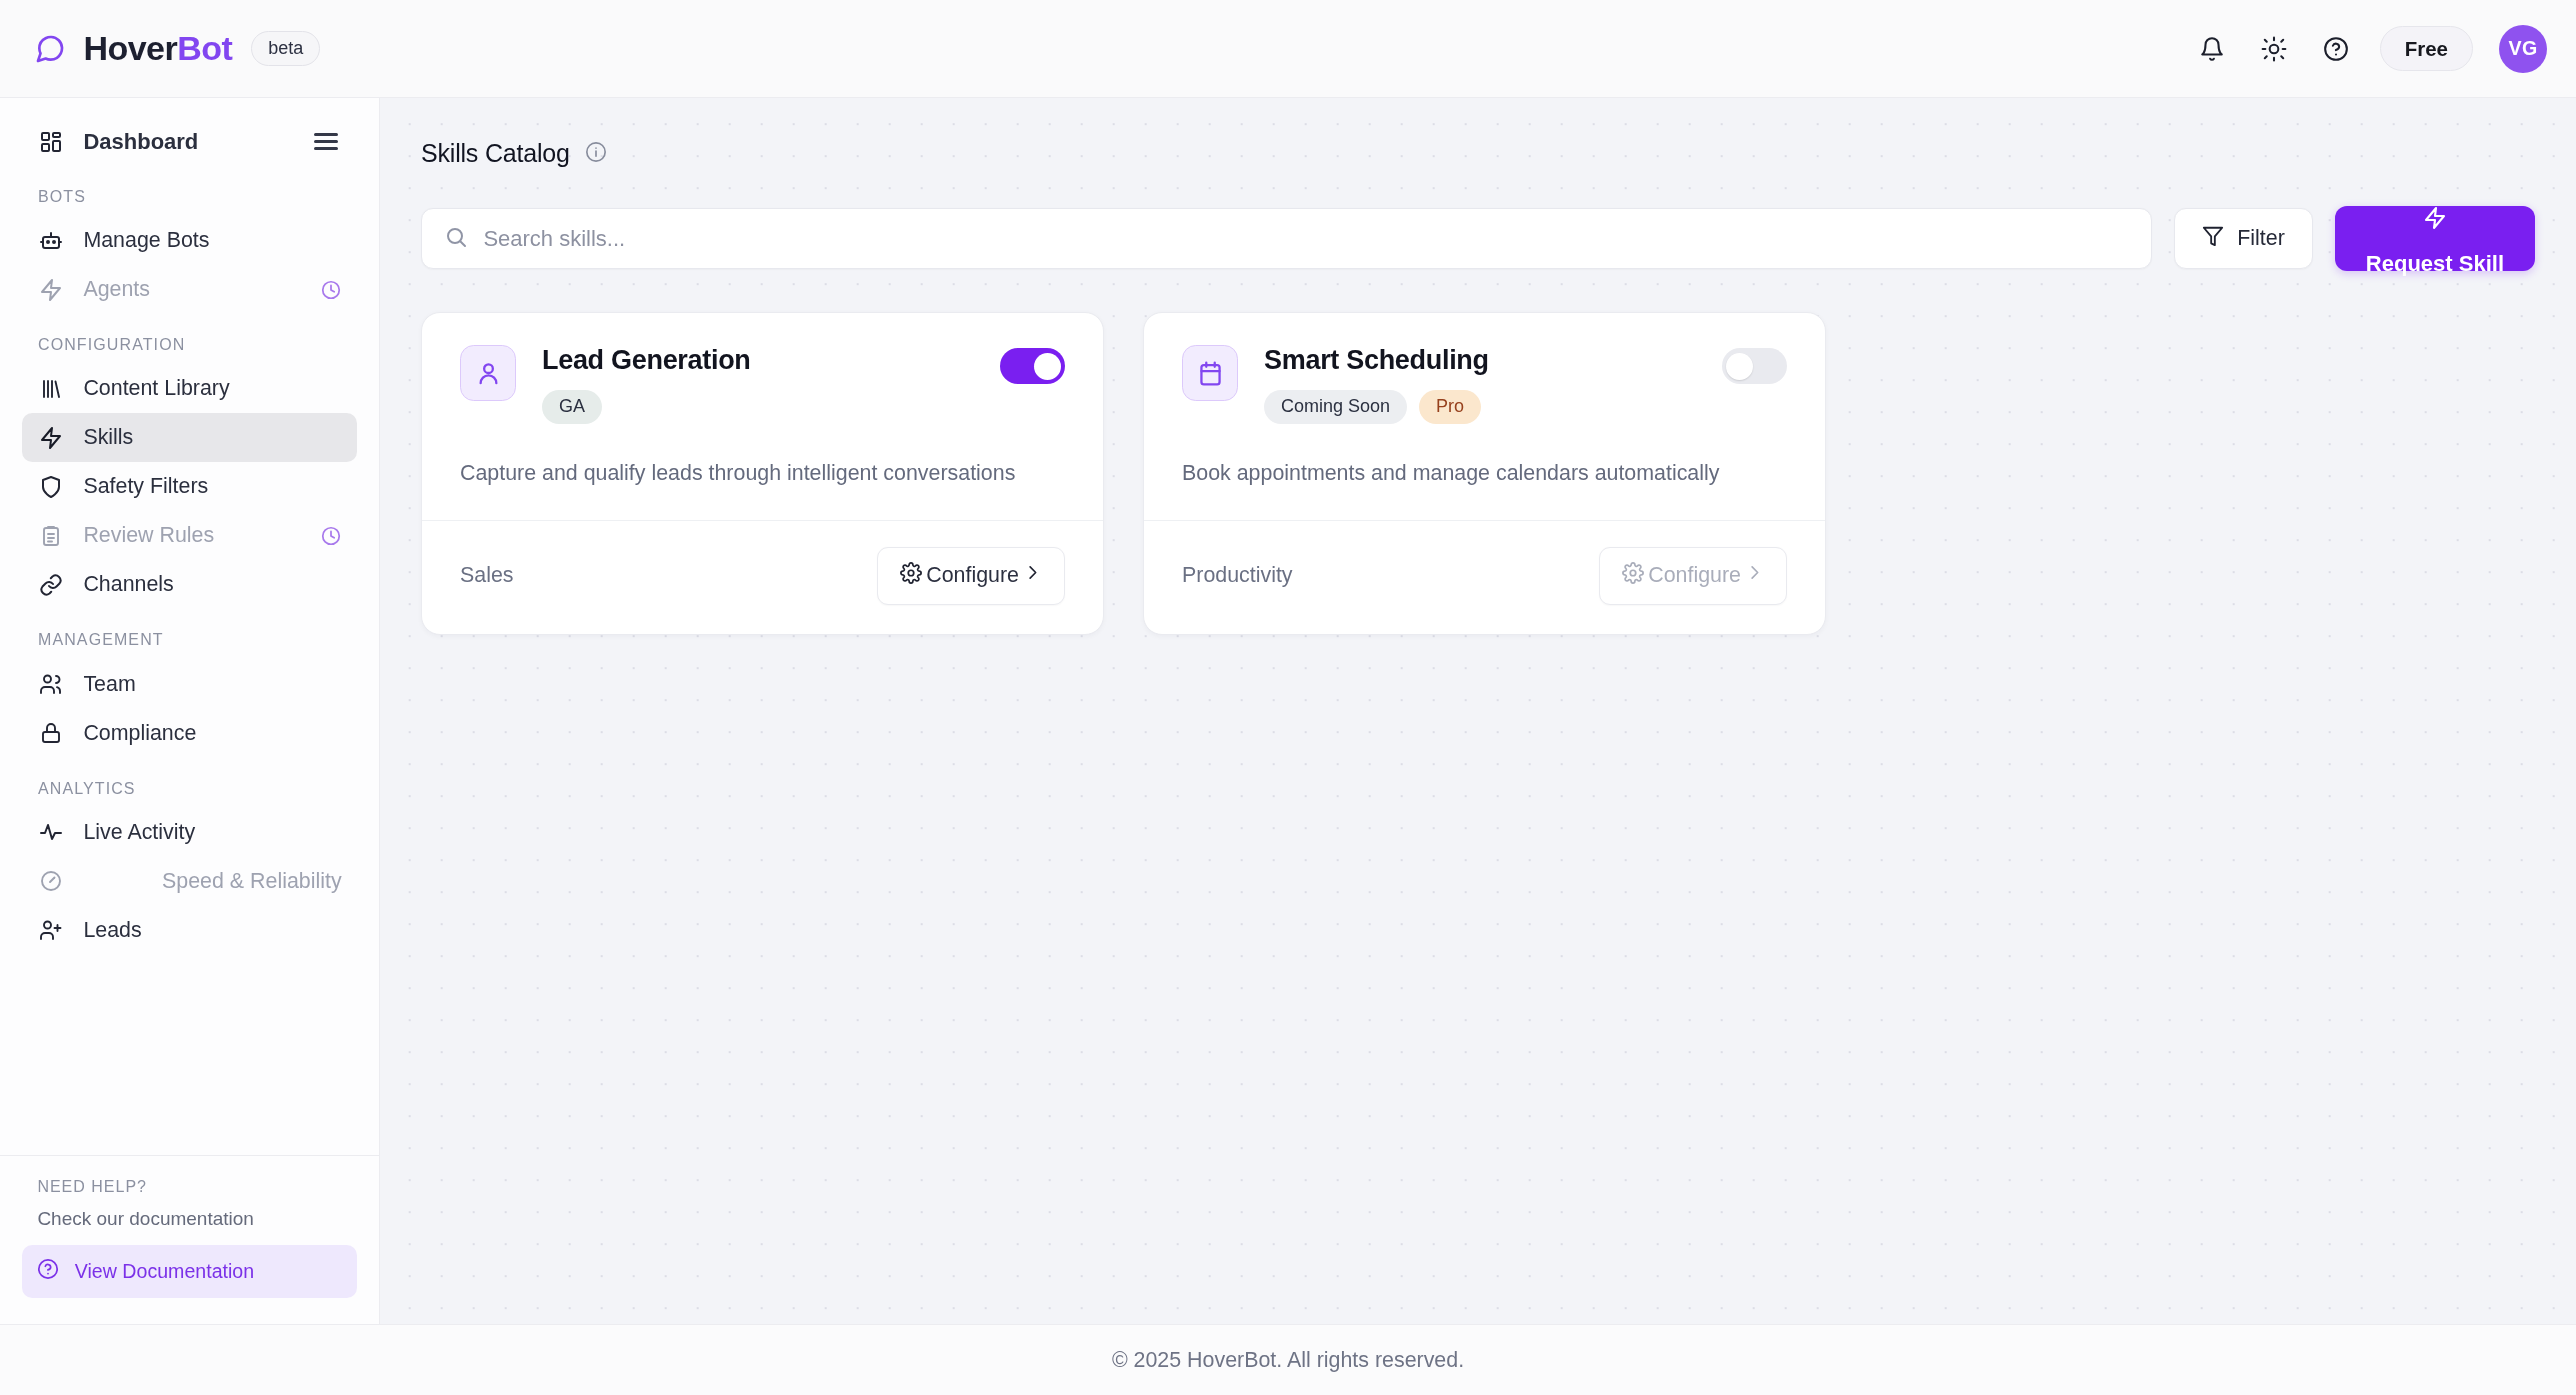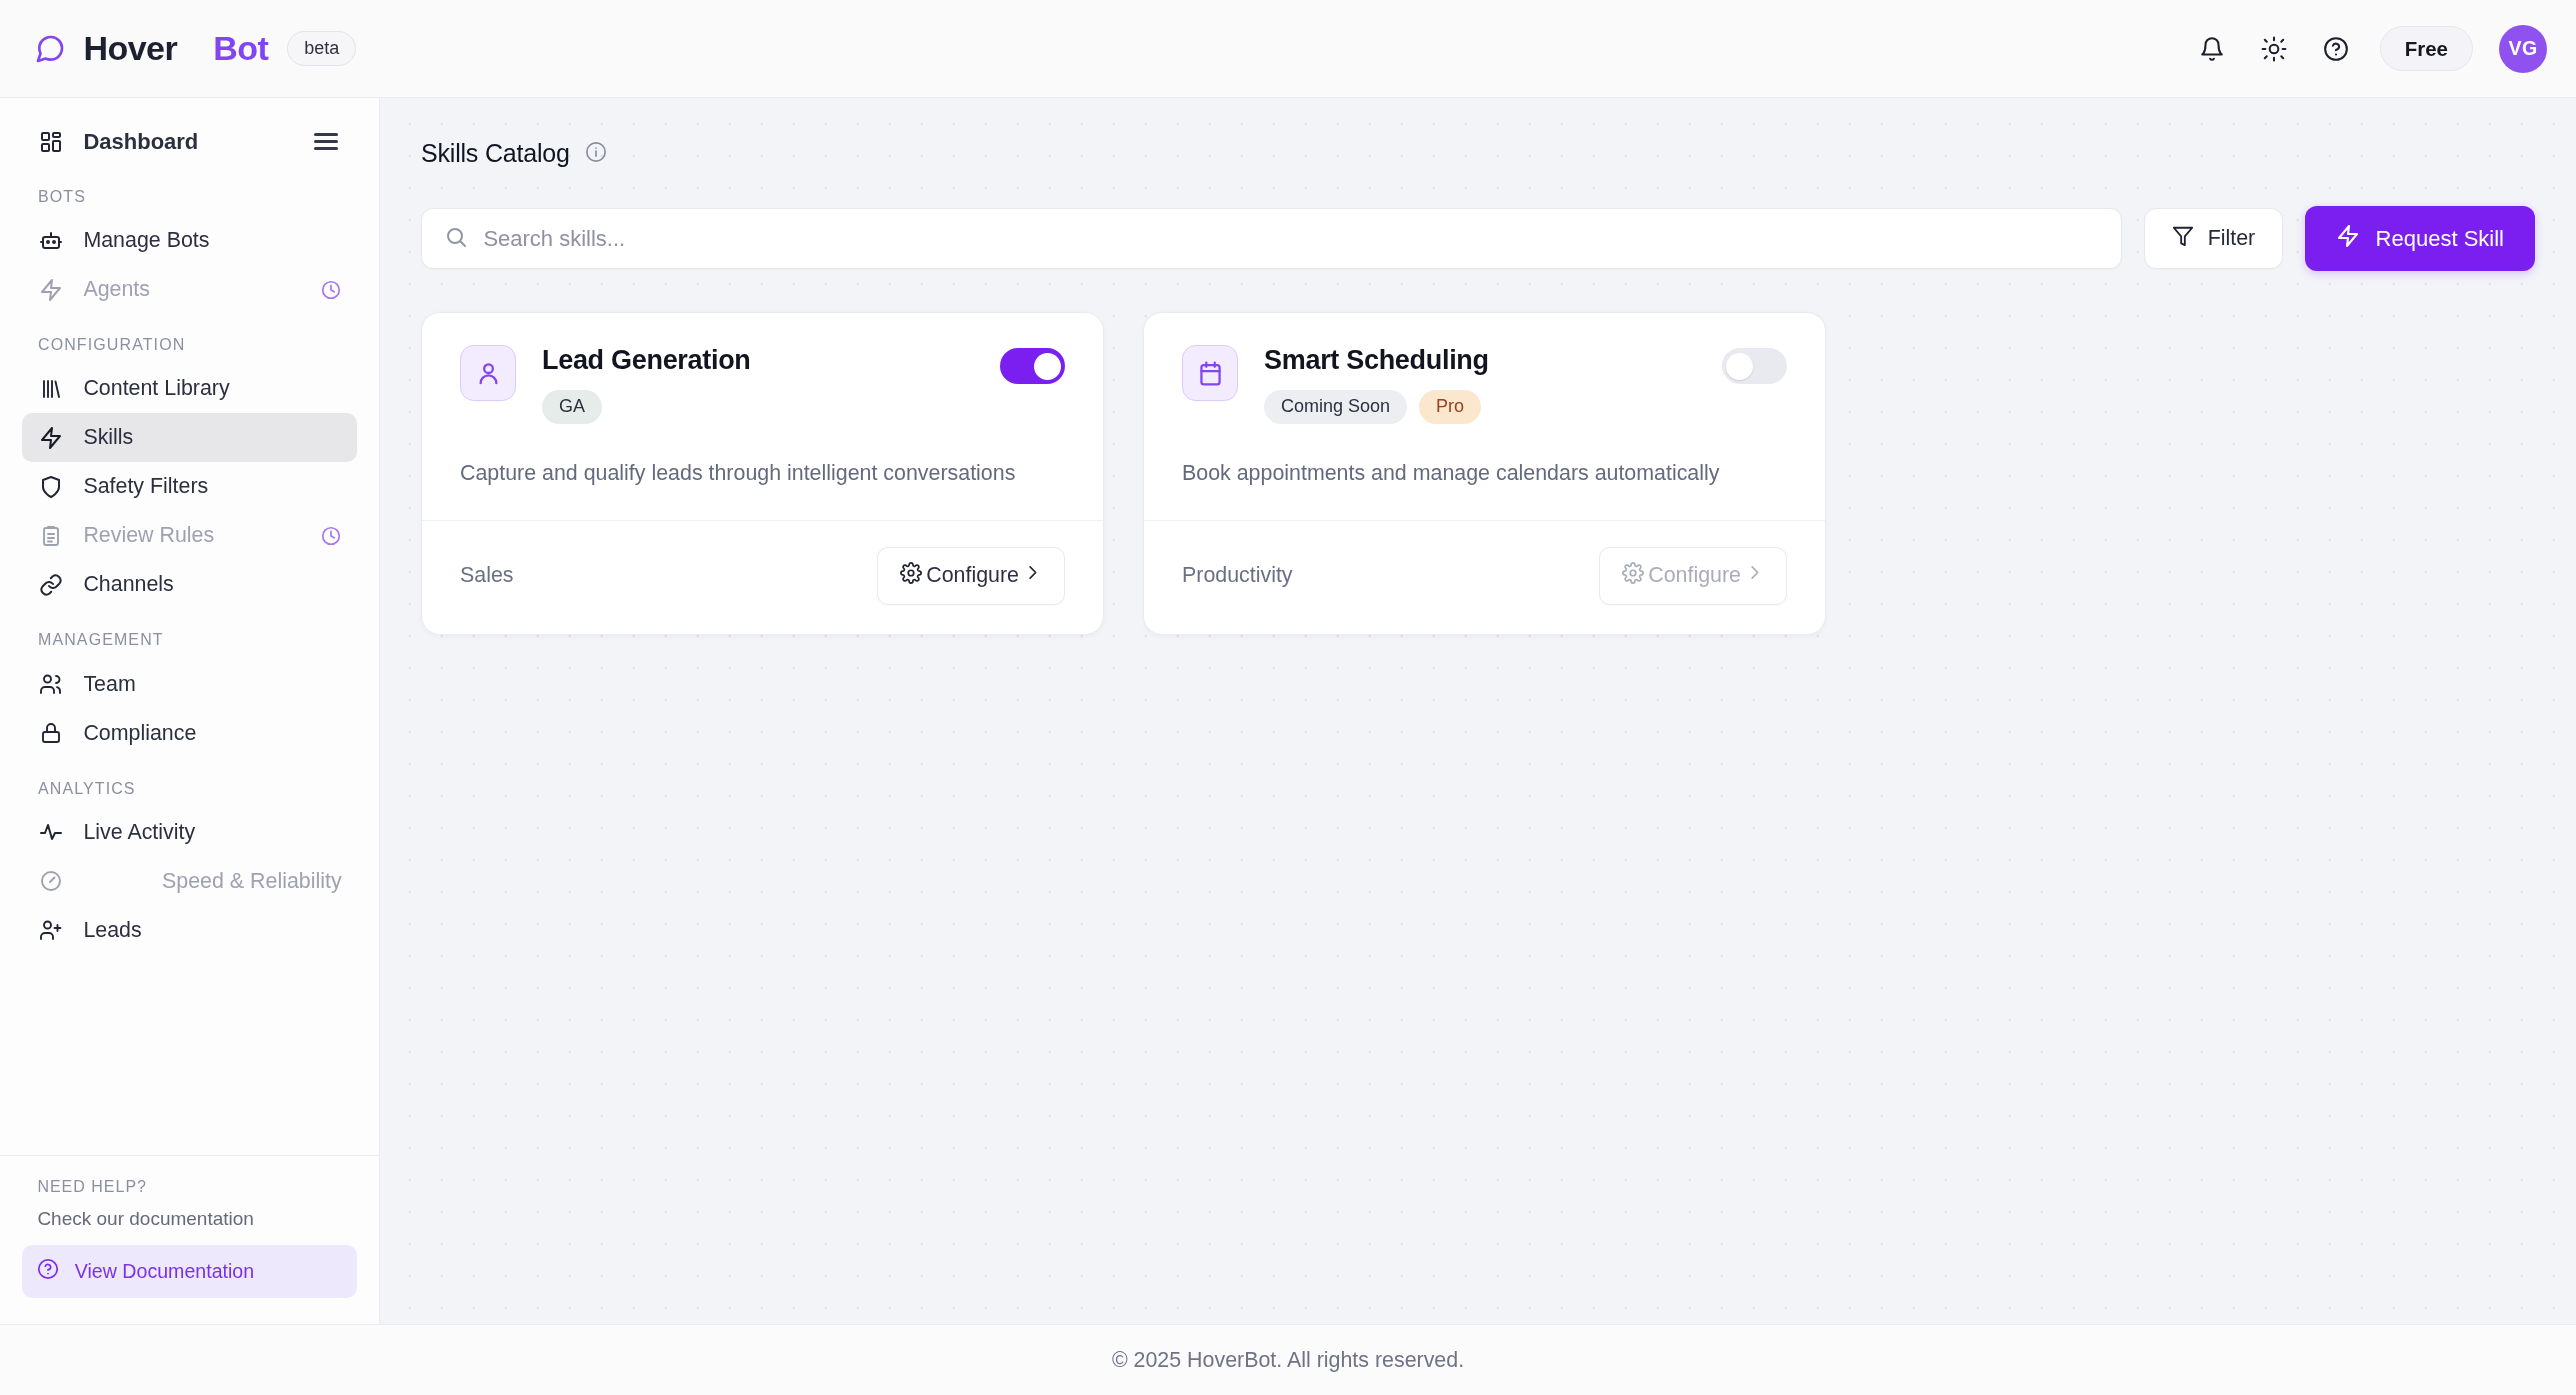--- a/index.html
+++ b/index.html
@@ -15,21 +15,21 @@
   .header {
     height: 98px; flex: 0 0 98px;
     background: #fafafb;
     border-bottom: 0.9px solid #ececf0;
     display: flex; align-items: center; justify-content: space-between;
     padding: 0 29px 0 32px;
   }
   .brand { display: flex; align-items: center; gap: 15.4px; }
   .brand-icon { width: 36px; height: 36px; display: flex; align-items: center; justify-content: center; }
   .brand-name { font-size: 34px; font-weight: 700; letter-spacing: -0.5px; color: #1d2030; }
-  .brand-name .accent { color: #8246f0; margin-left: 36px; }
+  .brand-name .accent { color: #8246f0; }
   .beta-pill {
     border: 0.9px solid #e3e3e9; background: #f6f6f8; color: #2d3142;
     border-radius: 853px; padding: 6px 16px; font-size: 18px; font-weight: 400;
     margin-left: 3.4px;
   }
   .header-right { display: flex; align-items: center; gap: 26px; }
   .hicon { width: 36px; height: 36px; display: flex; align-items: center; justify-content: center; cursor: pointer; }
   .plan-pill {
     border: 0.9px solid #e6e6ec; background: #f4f3f8; color: #17181f;
     border-radius: 853px; padding: 9.4px 24px; font-size: 20.5px; font-weight: 700;
@@ -101,22 +101,23 @@
   .search-ph { font-size: 22px; color: #8d91a1; }
   .btn-filter {
     height: 61px; background: #fff; border: 0.9px solid #e7e8ee; border-radius: 12px;
     display: flex; align-items: center; gap: 13.7px; padding: 0 27px;
     font-size: 21.4px; color: #262a38; cursor: pointer;
     box-shadow: 0 0.9px 1.7px rgba(20,20,40,0.03);
   }
   .btn-request {
     height: 65px; background: #7a1ff0; border: none; border-radius: 12px;
     display: flex; align-items: center; gap: 15.4px; padding: 0 31px;
-    font-size: 22px; font-weight: 400; color: #fff; cursor: pointer;
+    font-size: 22px; font-weight: 700; color: #fff; cursor: pointer;
     box-shadow: 0 2.6px 8.5px rgba(122,31,240,0.22);
+    flex-direction: column;
   }
 
   
   .cards { display: flex; gap: 39px; }
   .card {
     width: 683px; background: #fff; border: 0.9px solid #eaebf0; border-radius: 19px;
     box-shadow: 0 1.7px 5.1px rgba(24,24,48,0.035);
     display: flex; flex-direction: column; overflow: hidden;
   }
   .card-top { padding: 32px 38px 31px 38px; }

